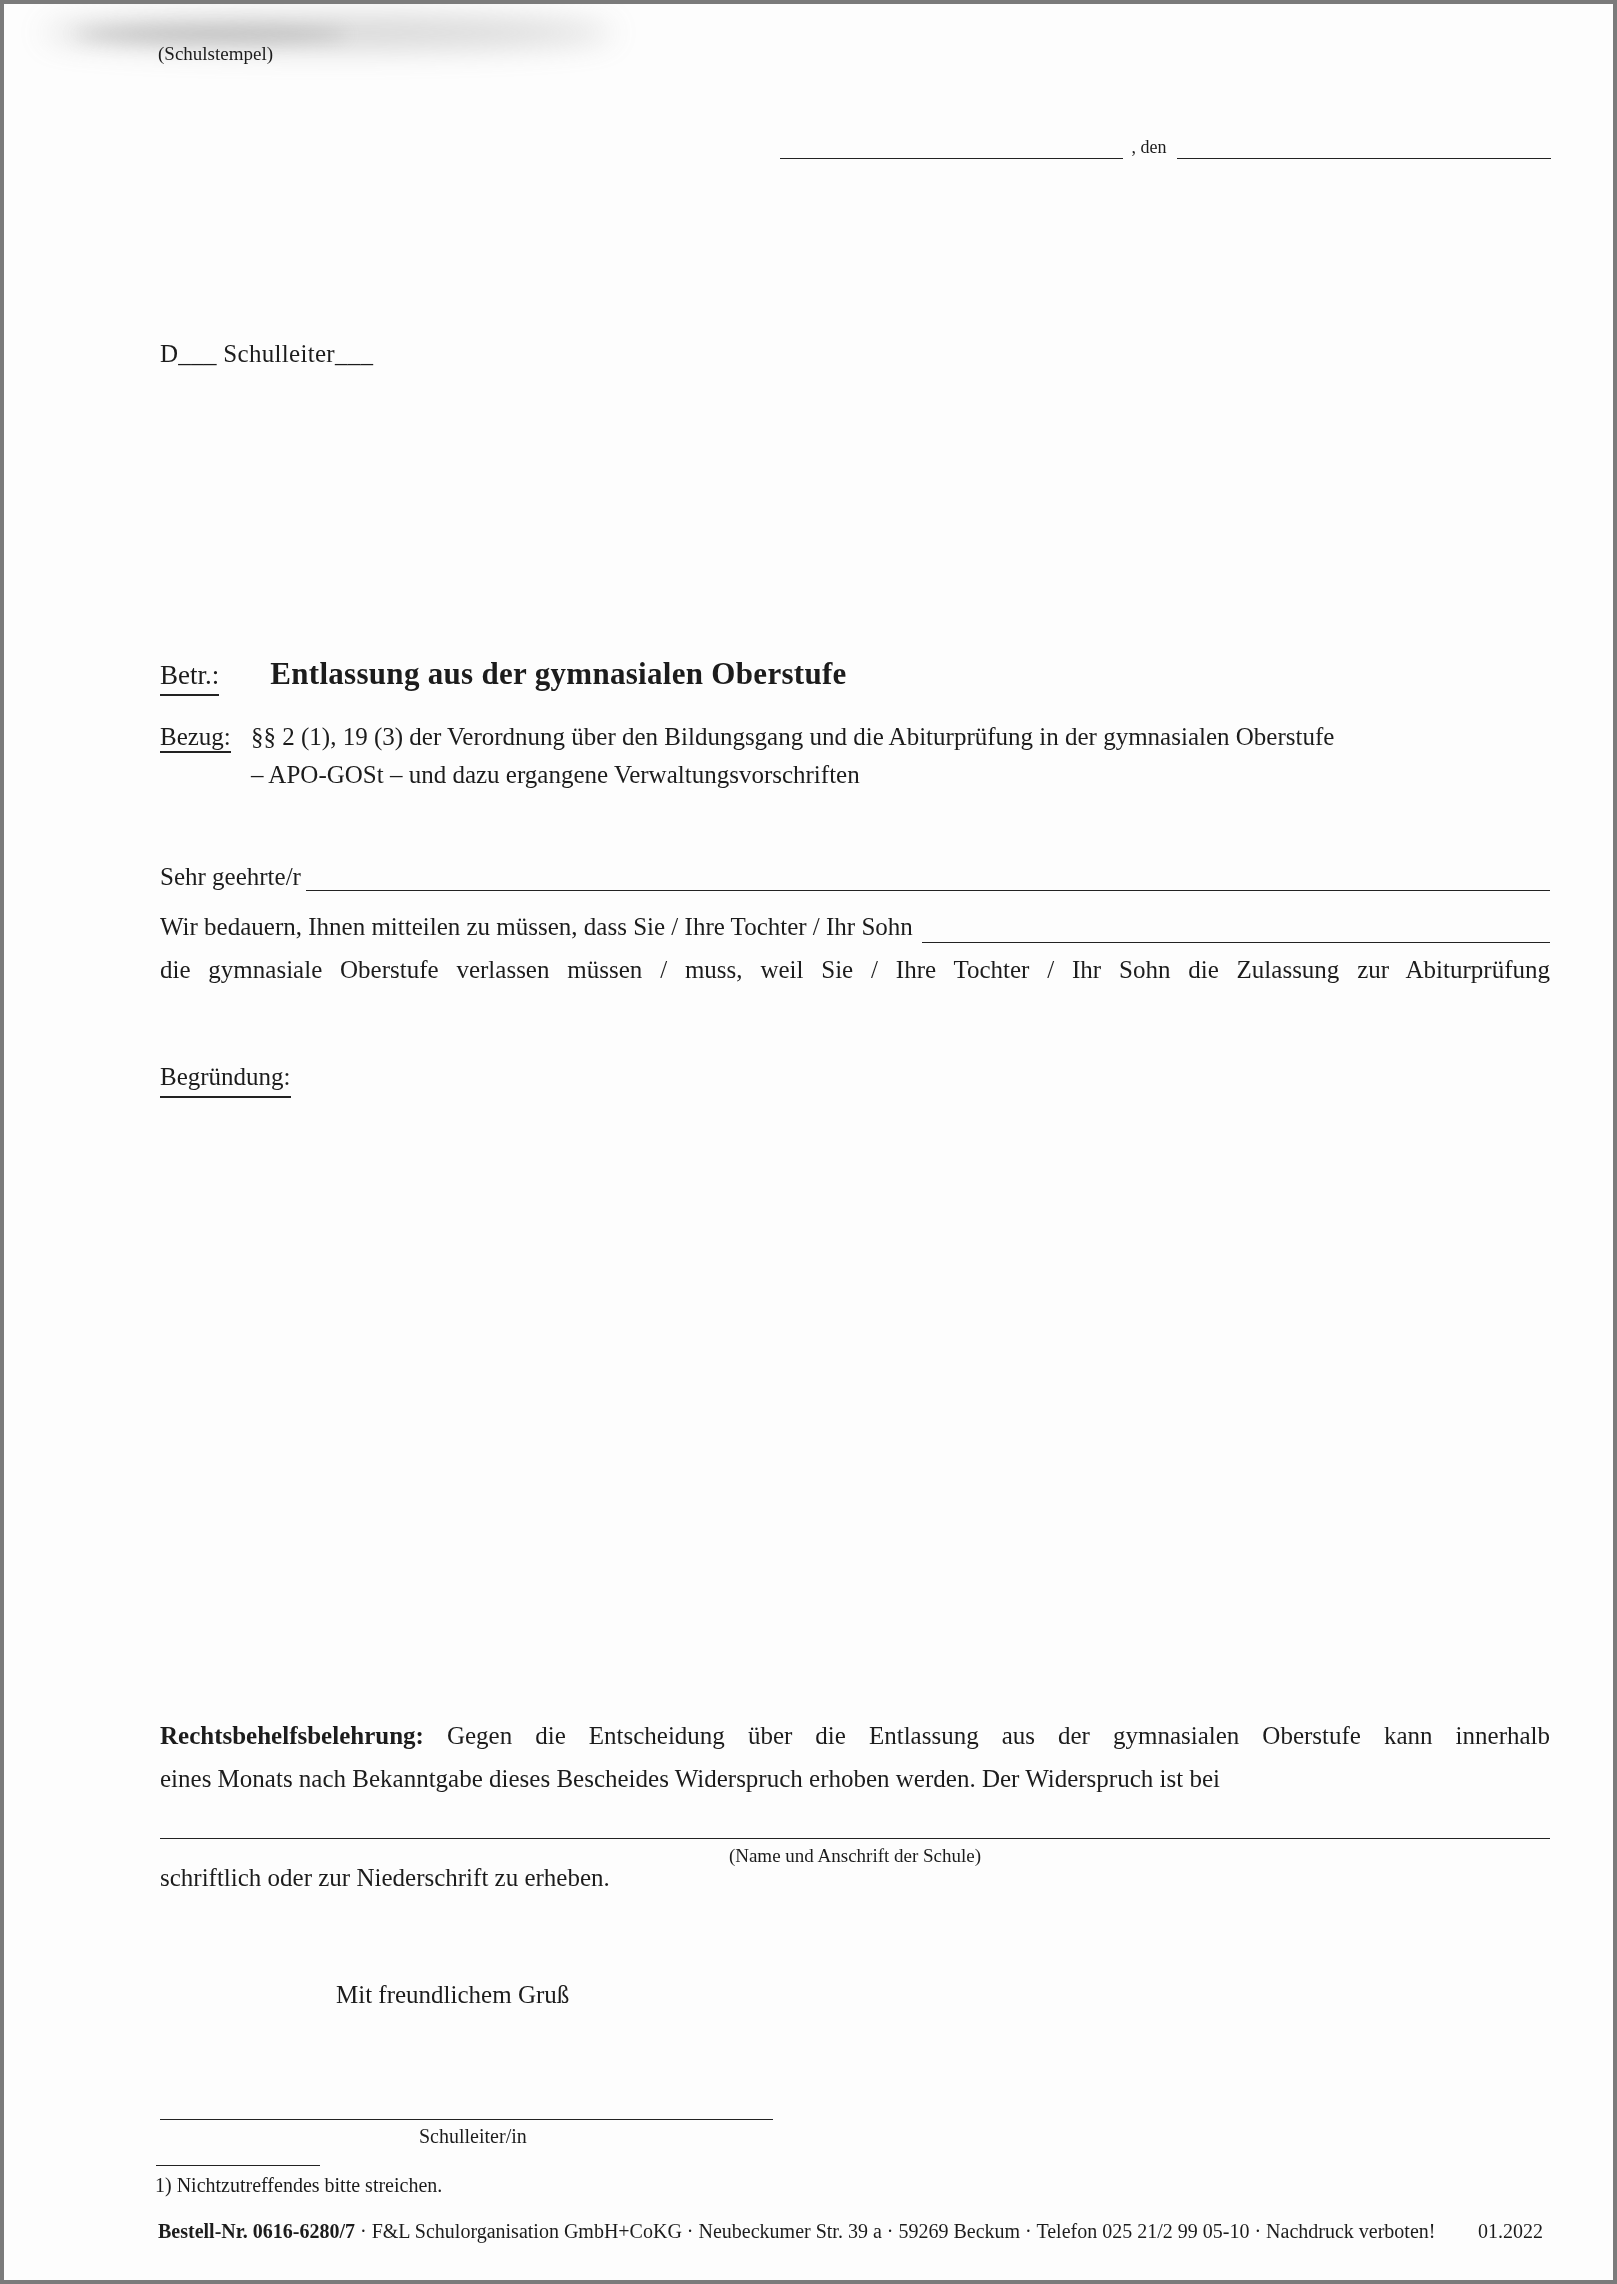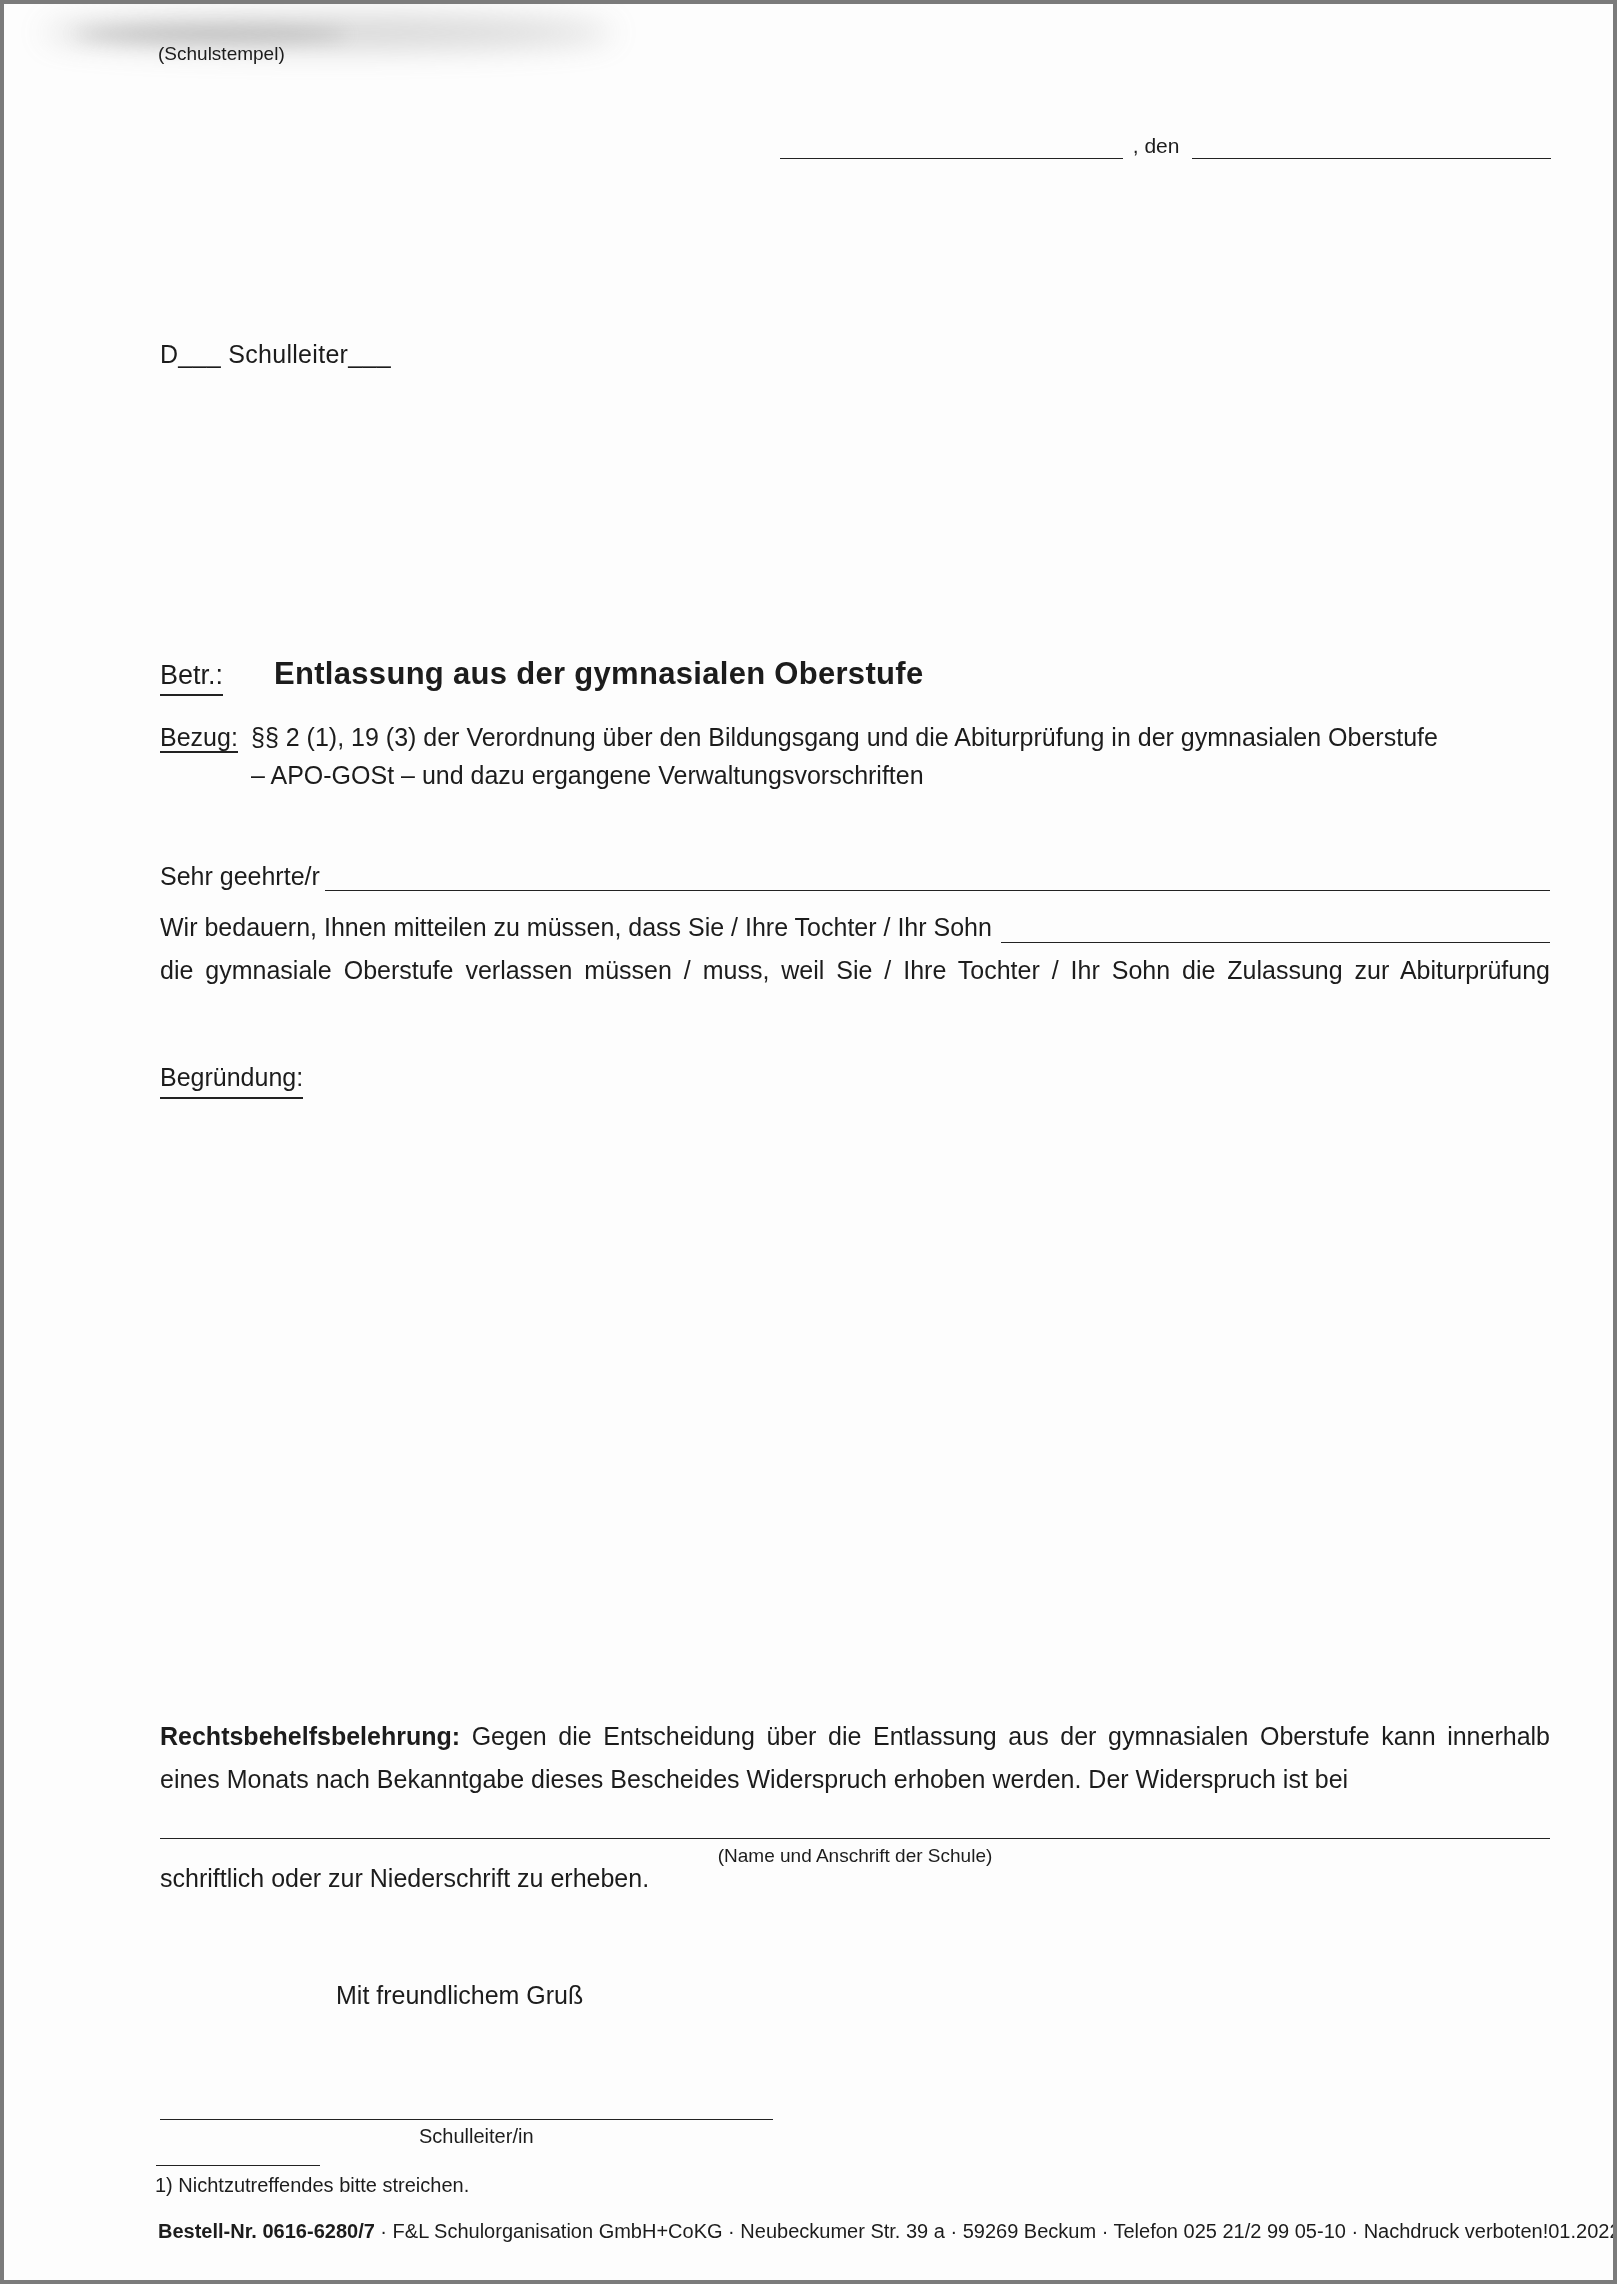--- a/index.html
+++ b/index.html
@@ -4,21 +4,21 @@
 <style>
   html, body { margin: 0; padding: 0; background: #6f6f6f; }
   .page {
     position: relative;
     width: 1617px;
     height: 2284px;
     background: #fdfdfd;
     border: 4.5px solid #7b7b7b;
     box-sizing: border-box;
     overflow: hidden;
-    font-family: Liberation Sans, sans-serif;
+    font-family: Liberation Serif, serif;
     color: #1c1c1c;
   }
   .abs { position: absolute; }
 
   
   .smudge-top {
     left: 39px; top: 13px; width: 571px; height: 31px;
     background: #8f8f8f; opacity: .38; filter: blur(15.6px);
     border-radius: 50%;
   }
@@ -26,21 +26,21 @@
     left: 71px; top: 22px; width: 273px; height: 17px;
     background: #7c7c7c; opacity: .30; filter: blur(9px);
     border-radius: 50%;
   }
   .body-text { font-size: 25px; line-height: 34px; }
 
   .stamp-label { left: 154px; top: 39px; font-size: 19px; }
 
   .date-row {
     left: 776px; top: 123px; width: 771px; height: 32px;
-    display: flex; align-items: flex-end; font-size: 21px;
+    display: flex; align-items: flex-end; font-size: 18px;
   }
   .blank { border-bottom: 1.9px solid #222; }
   .date-blank-city { flex: 0 0 343px; height: 31px; }
   .date-label { padding: 0 6.5px 1.3px 3.9px; white-space: pre; }
   .date-blank-date { flex: 1; height: 31px; }
 
   .salutation-line { left: 156px; top: 336px; font-size: 25px; letter-spacing: 0.3px; }
 
   .subject-row {
     left: 156px; top: 652px;

